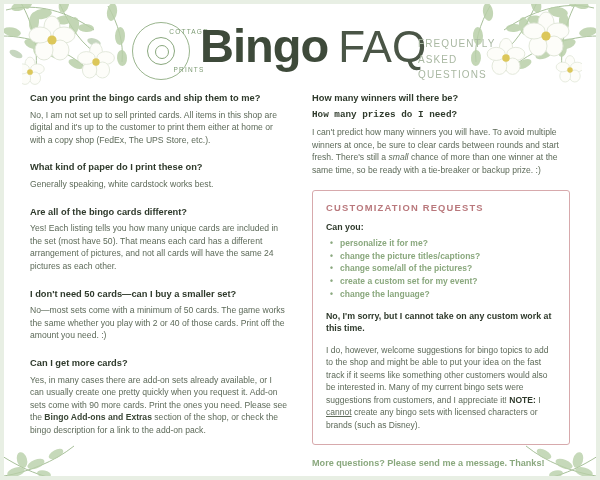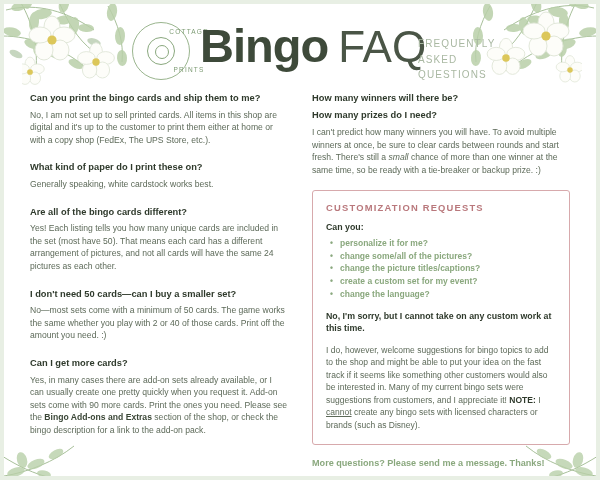--- a/index.html
+++ b/index.html
@@ -411,30 +411,30 @@
       <div class="a">No—most sets come with a minimum of 50 cards. The game works the same whether you play with 2 or 40 of those cards. Print off the amount you need. :)</div>
 
       <div class="q">Can I get more cards?</div>
       <div class="a"><span>Yes, in many cases there are add-on sets already available, or I can usually create one pretty quickly when you request it. Add-on sets come with 90 more cards. Print the ones you need. Please see the </span><b>Bingo Add-ons and Extras</b><span> section of the shop, or check the bingo description for a link to the add-on pack.</span></div>
 
     </div>
 
     <div class="col right">
 
       <div class="q">How many winners will there be?</div>
-      <div class="q" style="margin-bottom:5px;">How many prizes do I need?</div>
+      <div class="q" style="margin-bottom:5px;font-family:Liberation Mono, monospace;">How many prizes do I need?</div>
       <div class="a tight"><span>I can't predict how many winners you will have. To avoid multiple winners at once, be sure to clear cards between rounds and start fresh. There's still a </span><em>small</em><span> chance of more than one winner at the same time, so be ready with a tie-breaker or backup prize. :)</span></div>
 
       <div class="cust-box">
         <div class="cust-title">CUSTOMIZATION REQUESTS</div>
         <div class="cust-lead">Can you:</div>
         <ul class="cust-list">
           <li>personalize it for me?</li>
+          <li>change the picture titles/captions?</li>
           <li>change some/all of the pictures?</li>
-          <li>change the picture titles/captions?</li>
           <li>create a custom set for my event?</li>
           <li>change the language?</li>
         </ul>
         <div class="cust-no">No, I'm sorry, but I cannot take on any custom work at this time.</div>
         <div class="cust-body"><span>I do, however, welcome suggestions for bingo topics to add to the shop and might be able to put your idea on the fast track if it seems like something other customers would also be interested in. Many of my current bingo sets were suggestions from customers, and I appreciate it! </span><b>NOTE:</b><span> I </span><u>cannot</u><span> create any bingo sets with licensed characters or brands (such as Disney).</span></div>
       </div>
 
       <div class="closing">More questions? Please send me a message. Thanks!</div>
 
     </div>

